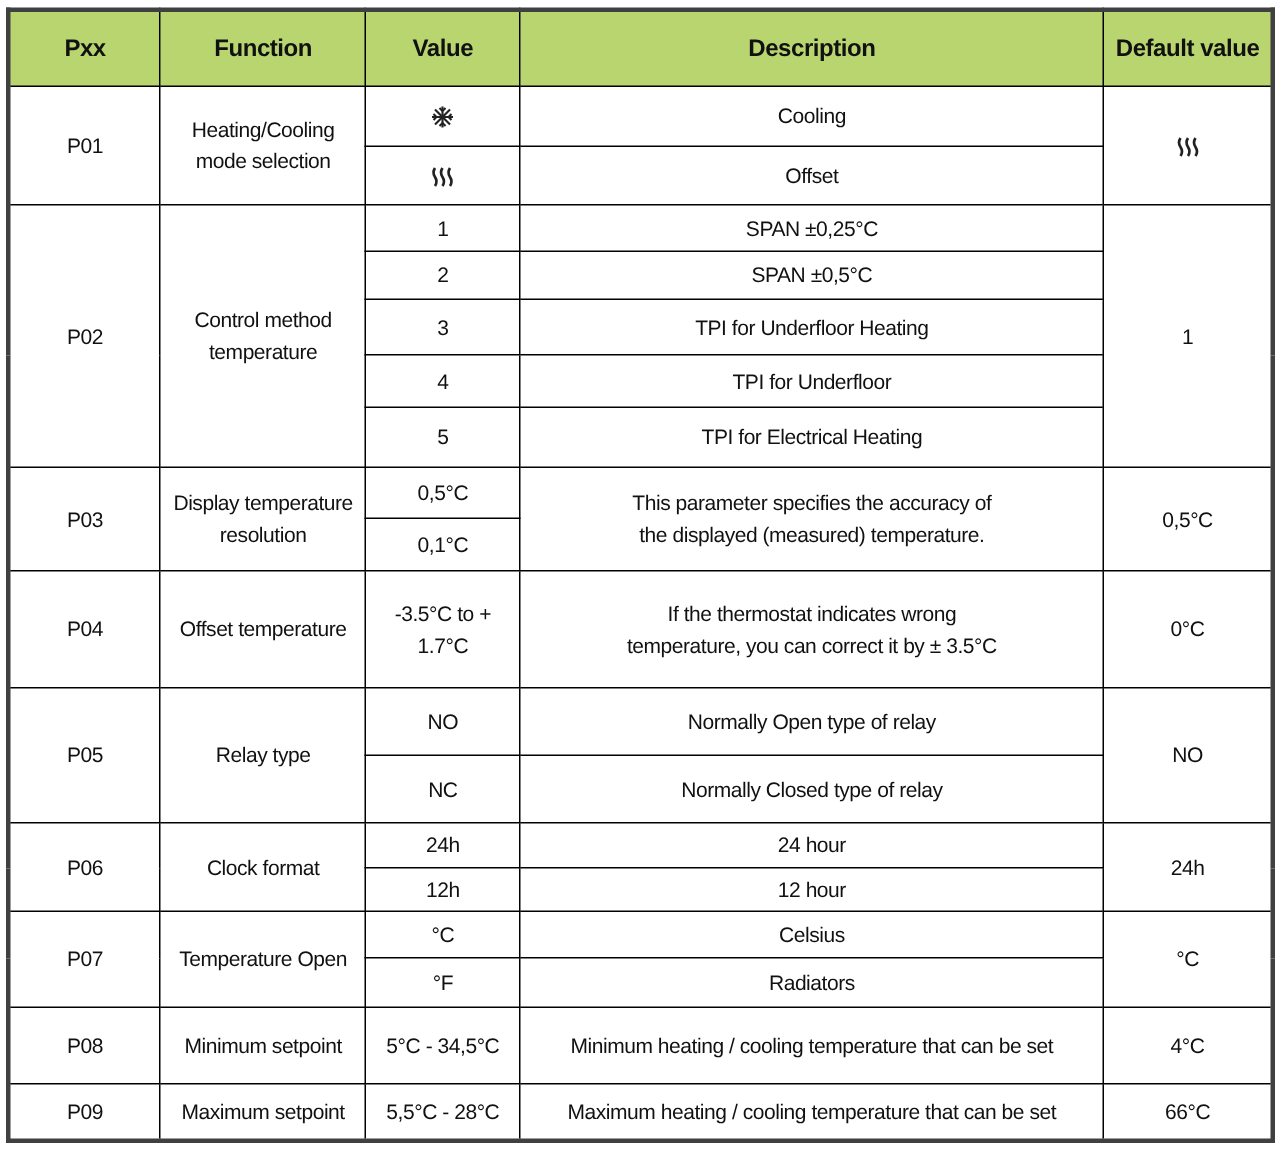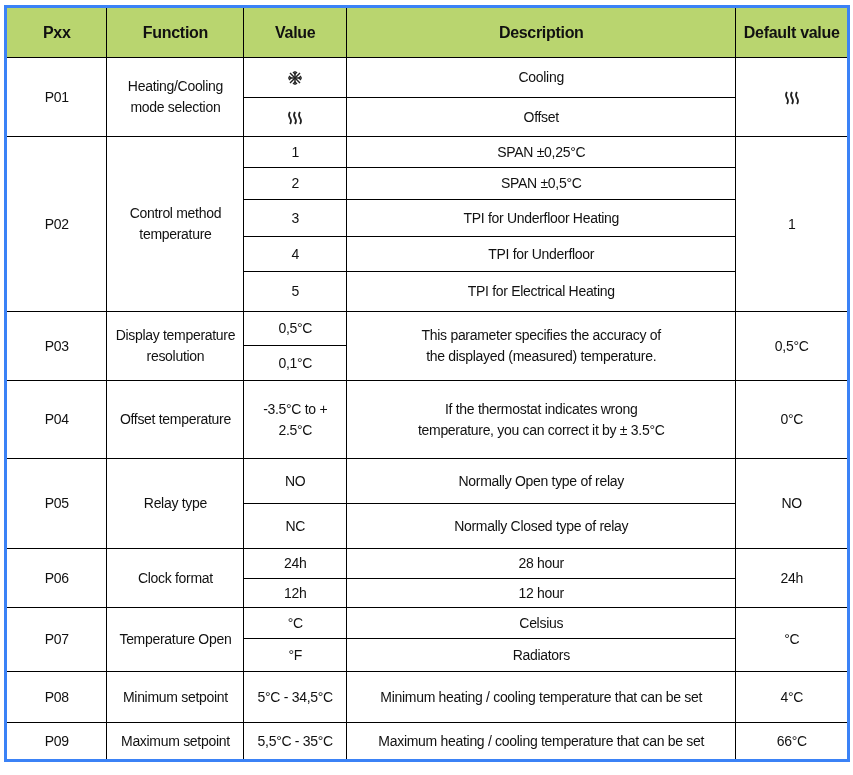--- a/index.html
+++ b/index.html
@@ -20,21 +20,21 @@
     padding: 0 6px;
     line-height: 21px;
     letter-spacing: -0.3px;
   }
   table.params th {
     background: #b9d56f;
     font-weight: bold;
     font-size: 16px;
     height: 49px;
   }
-  table.params { border: 3px solid #3b82f6; padding-left: 21px; }
+  table.params { border: 3px solid #404040; padding-left: 21px; }
   col.c1 { width: 102px; } col.c2 { width: 137px; } col.c3 { width: 103px; }
   col.c4 { width: 391px; } col.c5 { width: 113px; }
   .icon svg { display: inline-block; vertical-align: middle; }
 </style>
 </head>
 <body>
 
 <table class="params">
   <colgroup>
       <col class="c1">
@@ -126,42 +126,42 @@
       <td rowspan="2" style="padding:0 70px">This parameter specifies the accuracy of the displayed (measured) temperature.</td>
       <td rowspan="2">0,5°C</td>
     </tr>
     <tr style="height:35px">
       <td>0,1°C</td>
     </tr>
 
     <tr style="height:78px">
       <td>P04</td>
       <td>Offset temperature</td>
-      <td style="padding:0 14px">-3.5°C to + 2.5°C</td>
+      <td style="padding:0 14px">-3.5°C to + 1.7°C</td>
       <td style="padding:0 60px">If the thermostat indicates wrong temperature, you can correct it by ± 3.5°C</td>
       <td>0°C</td>
     </tr>
 
     <tr style="height:45px">
       <td rowspan="2">P05</td>
       <td rowspan="2">Relay type</td>
       <td>NO</td>
       <td>Normally Open type of relay</td>
       <td rowspan="2">NO</td>
     </tr>
     <tr style="height:45px">
       <td>NC</td>
       <td>Normally Closed type of relay</td>
     </tr>
 
     <tr style="height:30px">
       <td rowspan="2">P06</td>
       <td rowspan="2">Clock format</td>
       <td>24h</td>
-      <td>28 hour</td>
+      <td>24 hour</td>
       <td rowspan="2">24h</td>
     </tr>
     <tr style="height:29px">
       <td>12h</td>
       <td>12 hour</td>
     </tr>
 
     <tr style="height:31px">
       <td rowspan="2">P07</td>
       <td rowspan="2">Temperature Open</td>
@@ -178,18 +178,18 @@
       <td>P08</td>
       <td>Minimum setpoint</td>
       <td>5°C - 34,5°C</td>
       <td>Minimum heating / cooling temperature that can be set</td>
       <td>4°C</td>
     </tr>
 
     <tr style="height:38px">
       <td>P09</td>
       <td>Maximum setpoint</td>
-      <td>5,5°C - 35°C</td>
+      <td>5,5°C - 28°C</td>
       <td>Maximum heating / cooling temperature that can be set</td>
       <td>66°C</td>
     </tr>
   </tbody>
 </table>
 
 </body></html>

